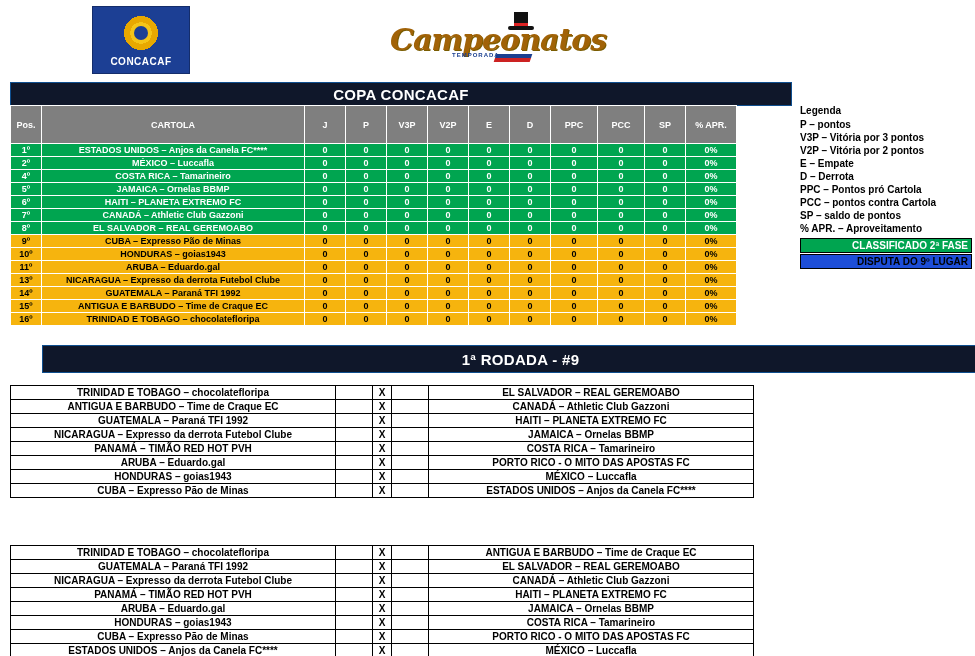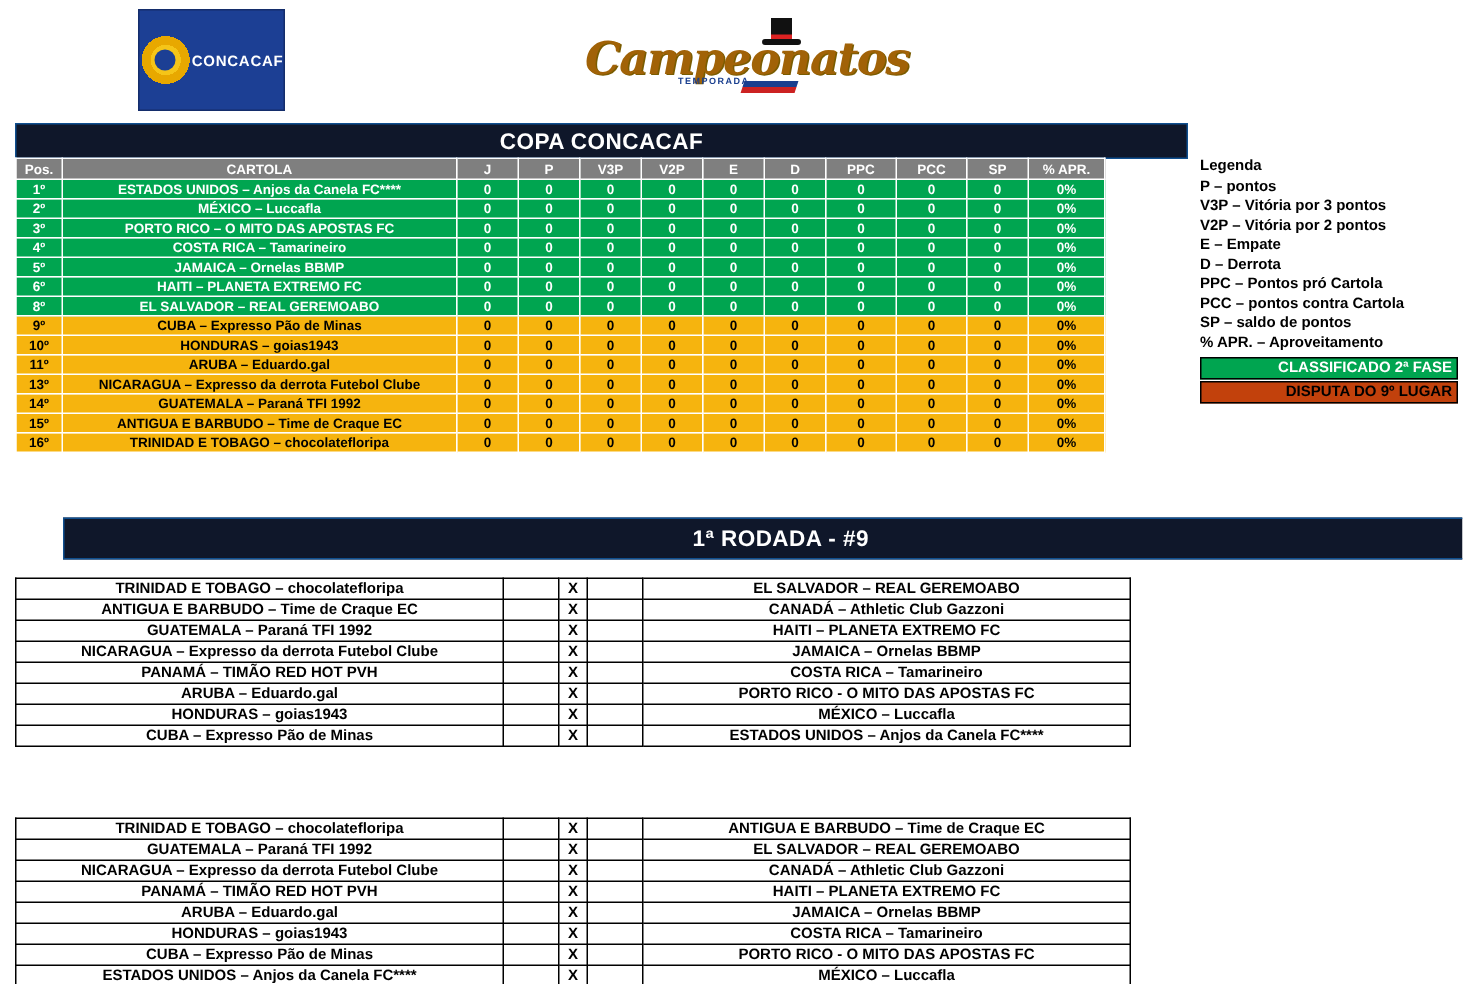--- a/index.html
+++ b/index.html
@@ -19,23 +19,23 @@
   
   .logo-concacaf {
     position: absolute;
     left: 92px;
     top: 6px;
     width: 96px;
     height: 66px;
     background: #1c3f94;
     border: 1px solid #142d6b;
     display: flex;
-    flex-direction: row;
+    flex-direction: column;
     align-items: center;
-    justify-content: space-between;
+    justify-content: center;
   }
   .logo-concacaf .ball {
     width: 40px;
     height: 40px;
     border-radius: 50%;
     background: radial-gradient(circle at 50% 50%, #f5c518 0 38%, #e8a800 38% 60%, #1c3f94 60% 100%);
     position: relative;
   }
   .logo-concacaf .ball:after {
     content: "";
@@ -125,21 +125,21 @@
     top: 105px;
     border-collapse: collapse;
     font-size: 9px;
   }
   .standings th {
     background: #7f7f7f;
     color: #ffffff;
     font-size: 9px;
     font-weight: bold;
     border: 1px solid #ffffff;
-    padding: 0 2px;
+    padding: 12px 2px;
     height: 13px;
   }
   .standings td {
     border: 1px solid #ffffff;
     padding: 0 2px;
     height: 12px;
     font-size: 9px;
     font-weight: bold;
     text-align: center;
     color: #000000;
@@ -172,21 +172,21 @@
     border: 1px solid #000000;
     font-size: 10px;
     font-weight: bold;
     display: flex;
     align-items: center;
     justify-content: flex-end;
     padding-right: 3px;
     box-sizing: border-box;
   }
   .legend-green { left: 800px; top: 238px; background: #00a550; color: #ffffff; }
-  .legend-orange { left: 800px; top: 254px; background: #c2410c; color: #000000; }
+  .legend-orange { left: 800px; top: 254px; background: #1d4ed8; color: #000000; }
 
   
   .round {
     position: absolute;
     border-collapse: collapse;
     font-size: 10px;
   }
   .round td {
     border: 1px solid #000000;
     height: 13px;
@@ -264,34 +264,20 @@
           <td class="num">0</td>
           <td class="num">0</td>
           <td class="num">0</td>
           <td class="num">0</td>
           <td class="num">0</td>
           <td class="num">0</td>
           <td class="num">0</td>
           <td class="pct">0%</td>
         </tr>
         <tr class="row-green">
-          <td class="pos">3º</td>
-          <td class="cartola">PORTO RICO – O MITO DAS APOSTAS FC</td>
-          <td class="num">0</td>
-          <td class="num">0</td>
-          <td class="num">0</td>
-          <td class="num">0</td>
-          <td class="num">0</td>
-          <td class="num">0</td>
-          <td class="num">0</td>
-          <td class="num">0</td>
-          <td class="num">0</td>
-          <td class="pct">0%</td>
-        </tr>
-        <tr class="row-green">
           <td class="pos">4º</td>
           <td class="cartola">COSTA RICA –  Tamarineiro</td>
           <td class="num">0</td>
           <td class="num">0</td>
           <td class="num">0</td>
           <td class="num">0</td>
           <td class="num">0</td>
           <td class="num">0</td>
           <td class="num">0</td>
           <td class="num">0</td>
@@ -308,20 +294,34 @@
           <td class="num">0</td>
           <td class="num">0</td>
           <td class="num">0</td>
           <td class="num">0</td>
           <td class="num">0</td>
           <td class="pct">0%</td>
         </tr>
         <tr class="row-green">
           <td class="pos">6º</td>
           <td class="cartola">HAITI – PLANETA EXTREMO FC</td>
+          <td class="num">0</td>
+          <td class="num">0</td>
+          <td class="num">0</td>
+          <td class="num">0</td>
+          <td class="num">0</td>
+          <td class="num">0</td>
+          <td class="num">0</td>
+          <td class="num">0</td>
+          <td class="num">0</td>
+          <td class="pct">0%</td>
+        </tr>
+        <tr class="row-green">
+          <td class="pos">7º</td>
+          <td class="cartola">CANADÁ – Athletic Club Gazzoni</td>
           <td class="num">0</td>
           <td class="num">0</td>
           <td class="num">0</td>
           <td class="num">0</td>
           <td class="num">0</td>
           <td class="num">0</td>
           <td class="num">0</td>
           <td class="num">0</td>
           <td class="num">0</td>
           <td class="pct">0%</td>

